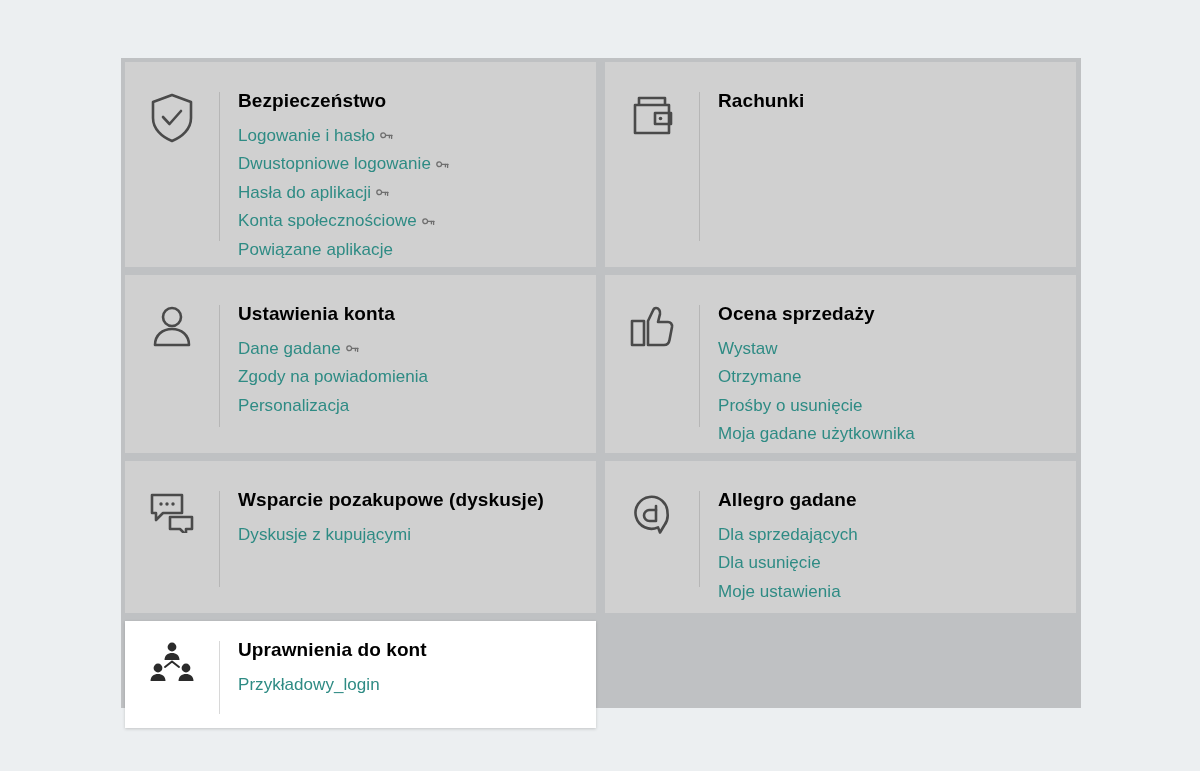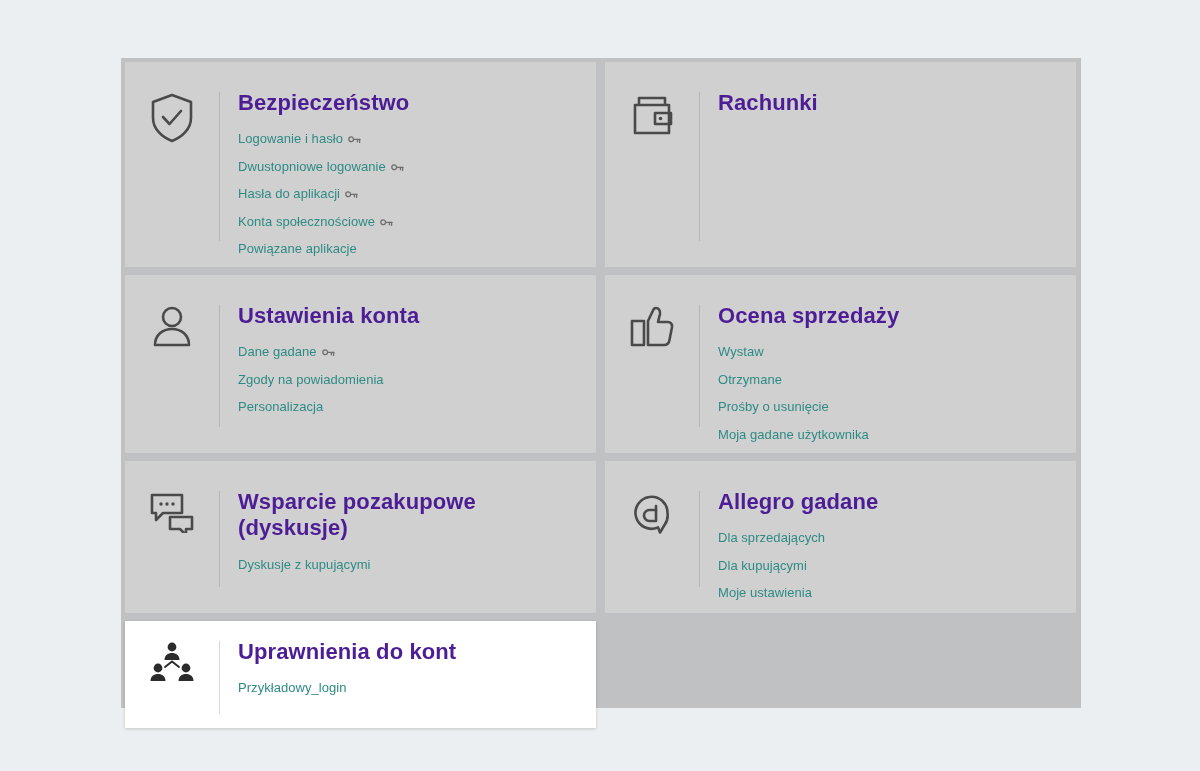--- a/index.html
+++ b/index.html
@@ -89,23 +89,23 @@
   }
 
   .card-body {
     padding-left: 18px;
     padding-right: 14px;
     flex: 1 1 auto;
     min-width: 0;
   }
 
   .card-title {
-    font-size: 22px;
+    font-size: 19px;
     font-weight: 600;
-    color: #4c1d95;
+    color: #000000;
     letter-spacing: 0.1px;
     margin: 0 0 13px 0;
     line-height: 1.2;
   }
 
   .link-list {
     list-style: none;
     margin: 0;
     padding: 0;
   }
@@ -113,21 +113,21 @@
   .link-list li {
     margin: 0 0 9px 0;
     line-height: 1.15;
   }
 
   .link-list li:last-child {
     margin-bottom: 0;
   }
 
   .link {
-    font-size: 13px;
+    font-size: 17px;
     color: #2e8b84;
     text-decoration: none;
     letter-spacing: 0.05px;
     display: inline-flex;
     align-items: center;
     gap: 5px;
   }
 
   .key-icon {
     display: inline-block;
@@ -339,21 +339,21 @@
         <div class="card-body">
           <h2 class="card-title">Allegro gadane</h2>
           <ul class="link-list">
             <li>
               <a class="link" href="#">
                   <span>Dla sprzedających</span>
                 </a>
             </li>
             <li>
               <a class="link" href="#">
-                  <span>Dla kupującymi</span>
+                  <span>Dla usunięcie</span>
                 </a>
             </li>
             <li>
               <a class="link" href="#">
                   <span>Moje ustawienia</span>
                 </a>
             </li>
           </ul>
         </div>
       </div>

